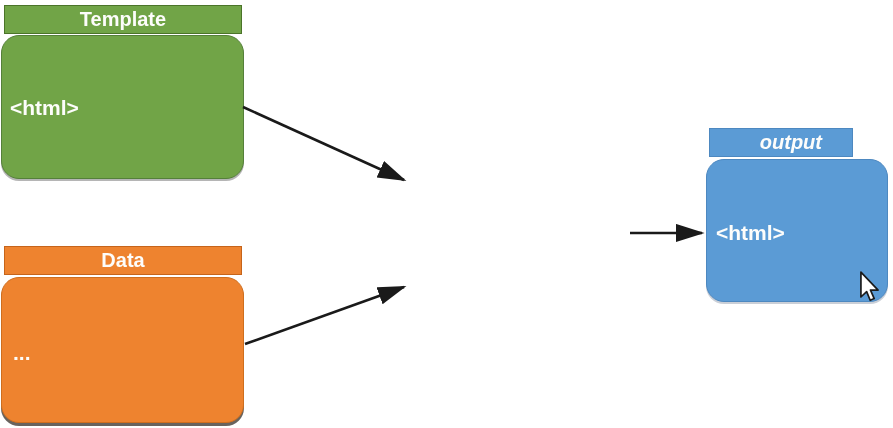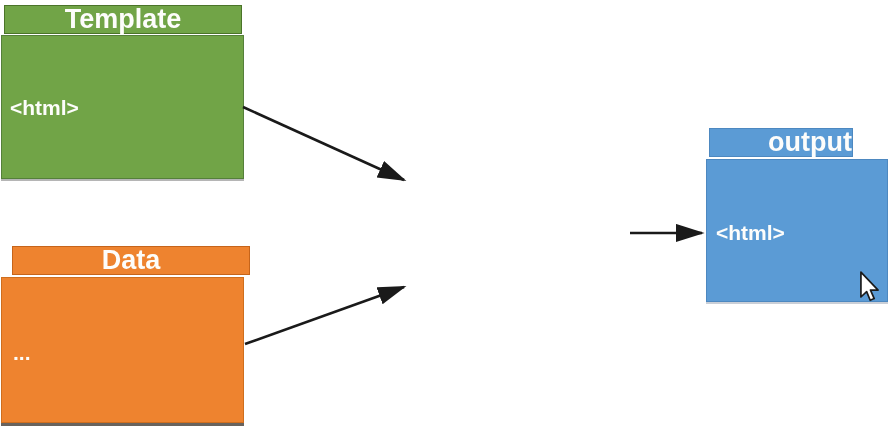--- a/index.html
+++ b/index.html
@@ -2,42 +2,42 @@
 <html style="--green: #71A447; --orange: #EE832F; --blue: #5B9BD5; --ellipse: #0B0B0B; --arrow: #1A1A1A;"><head>
 <meta charset="utf-8">
 <style>
   html,body{margin:0;padding:0;background:#fff;}
   #canvas{
     position:relative;width:893px;height:428px;background:#ffffff;
     overflow:hidden;font-family:"Liberation Sans",sans-serif;
   }
   .hdr{
     position:absolute;box-sizing:border-box;height:29px;
-    color:#fdfdfb;font-weight:700;font-size:27px;line-height:27px;
+    color:#fdfdfb;font-weight:700;font-size:20px;line-height:27px;
     text-align:center;
   }
   .bod{
     position:absolute;box-sizing:border-box;
     color:#fdfdfb;font-weight:700;font-size:21px;
-    white-space:pre;overflow:hidden;
+    white-space:pre;overflow:hidden;border-radius:18px;
   }
   .g-h{background:var(--green);border:1px solid #4b7429;}
   .g-b{background:var(--green);border:1px solid #55803a;box-shadow:0 2px 0 rgba(120,120,120,.55);}
   .o-h{background:var(--orange);border:1px solid #c6641a;}
   .o-b{background:var(--orange);border:1px solid #cf6e1e;box-shadow:0 3px 0 rgba(78,72,66,.85);}
   .b-h{background:var(--blue);border:1px solid #4d88c0;}
   .b-b{background:var(--blue);border:1px solid #4d88c0;box-shadow:0 2px 0 rgba(150,160,175,.5);}
 
   #template-header{left:4px;top:5px;width:238px;}
   #template-body{left:1px;top:35px;width:243px;height:144px;padding:1px 0 0 8px;line-height:28.5px;}
 
-  #data-header{left:12px;top:246px;width:238px;}
+  #data-header{left:4px;top:246px;width:238px;}
   #data-body{left:1px;top:277px;width:243px;height:146px;padding:2px 0 0 11px;line-height:29px;}
 
-  #output-header{left:709px;top:128px;width:144px;text-align:right;}
+  #output-header{left:709px;top:128px;width:144px;text-align:right;padding-right:30px;font-style:italic;}
   #output-body{left:706px;top:159px;width:182px;height:143px;padding:3px 0 0 9px;line-height:28px;}
 
   #engine-ellipse{
     position:absolute;left:366px;top:163px;width:264px;height:145px;
     background:var(--ellipse);border-radius:50%;
     display:flex;align-items:center;justify-content:center;
     color:#e8e8e8;font-size:24px;font-weight:400;letter-spacing:.2px;
   }
   #arrow-layer{position:absolute;left:0;top:0;}
   #mouse-cursor{position:absolute;left:860px;top:271px;}

